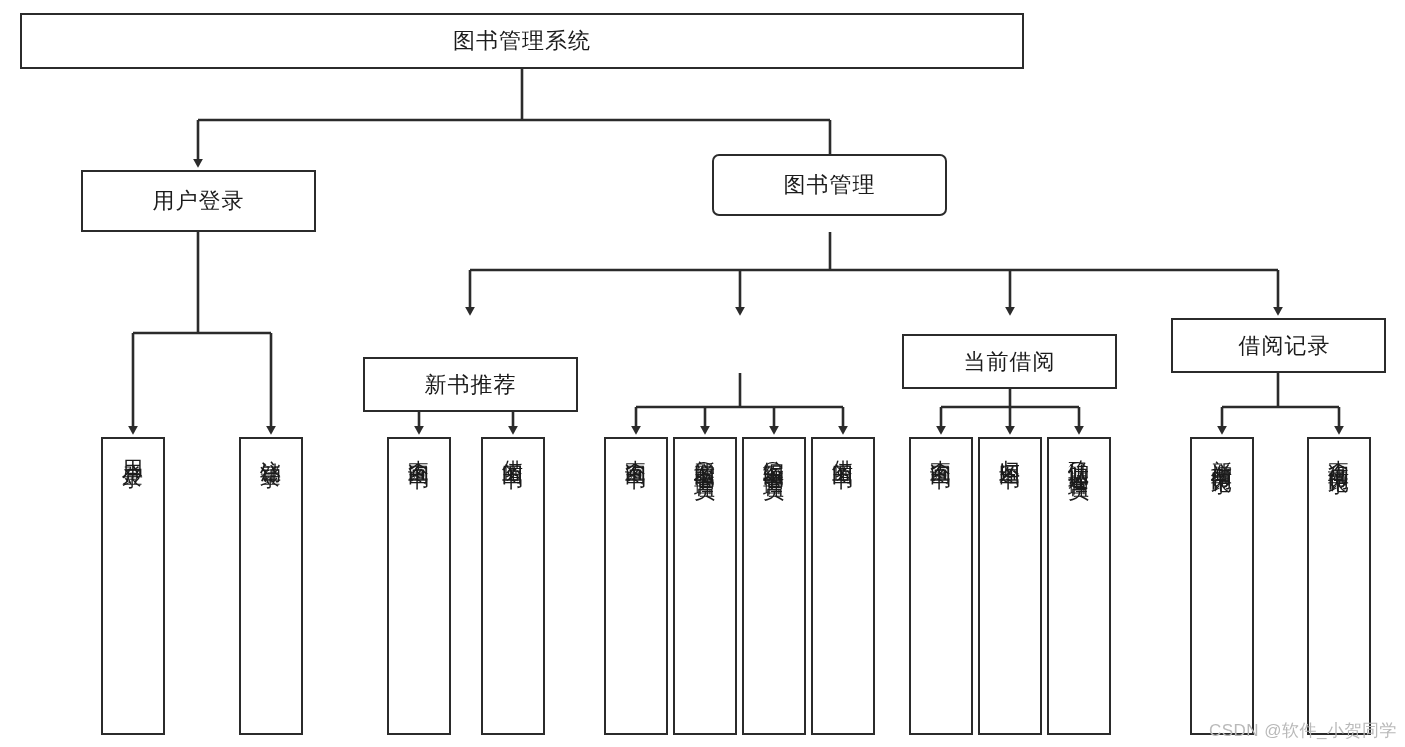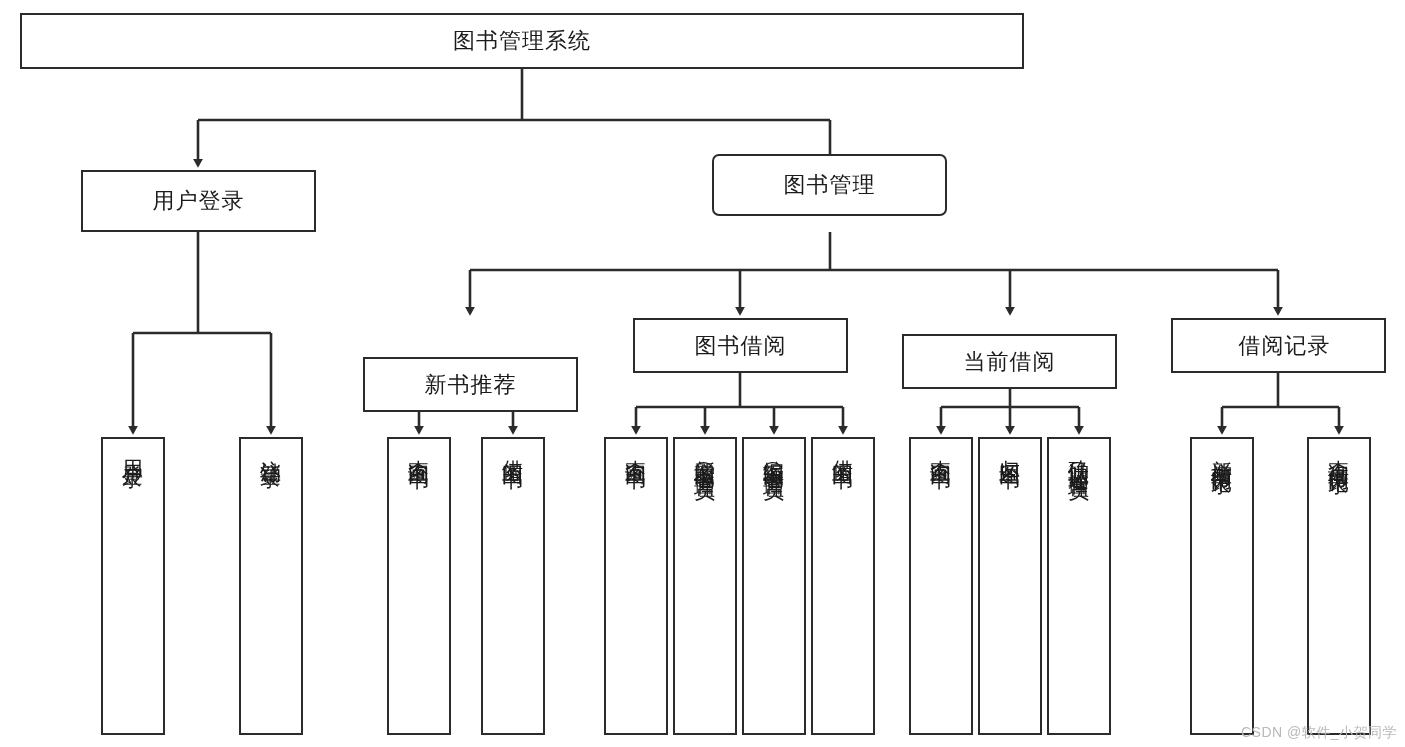--- a/index.html
+++ b/index.html
@@ -43,21 +43,21 @@
     white-space:nowrap;
     line-height:1;
   }
 
   svg#edges{position:absolute;left:0;top:0;width:1405px;height:747px;pointer-events:none;}
 
   .watermark{
     position:absolute;
     right:8px;
     bottom:5px;
-    font-size:14px;
+    font-size:17px;
     color:#b9b9b9;
     letter-spacing:0.5px;
     white-space:nowrap;
   }
 </style>
 </head>
 <body>
 
 <div id="diagram">
 
@@ -118,23 +118,20 @@
   <div class="node" style="left:81px;top:170px;width:235px;height:62px;">
     <span class="node-label">用户登录</span>
   </div>
   <div class="node" style="left:712px;top:154px;width:235px;height:62px;border-radius:7px;">
     <span class="node-label">图书管理</span>
   </div>
 
   <div class="node" style="left:363px;top:318px;width:215px;height:55px;margin-top:39px;">
     <span class="node-label">新书推荐</span>
   </div>
-  <div class="node" style="left:633px;top:318px;width:215px;height:55px;">
-    <span class="node-label">图书借阅</span>
-  </div>
   <div class="node" style="left:902px;top:334px;width:215px;height:55px;">
     <span class="node-label">当前借阅</span>
   </div>
   <div class="node" style="left:1171px;top:318px;width:215px;height:55px;padding-left:12px;">
     <span class="node-label">借阅记录</span>
   </div>
 
   <div class="node leaf" style="left:101px;top:437px;width:64px;height:298px;">
     <span class="node-label">用户登录</span>
   </div>

